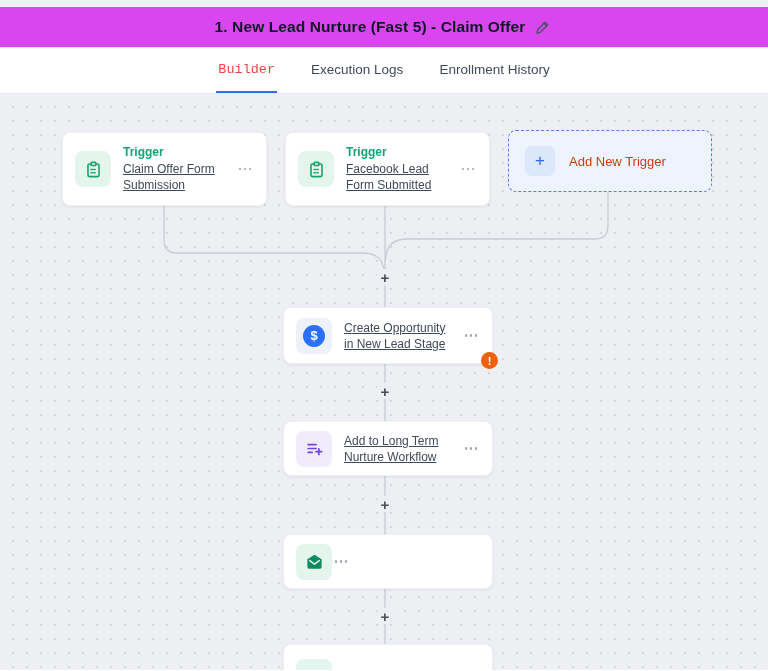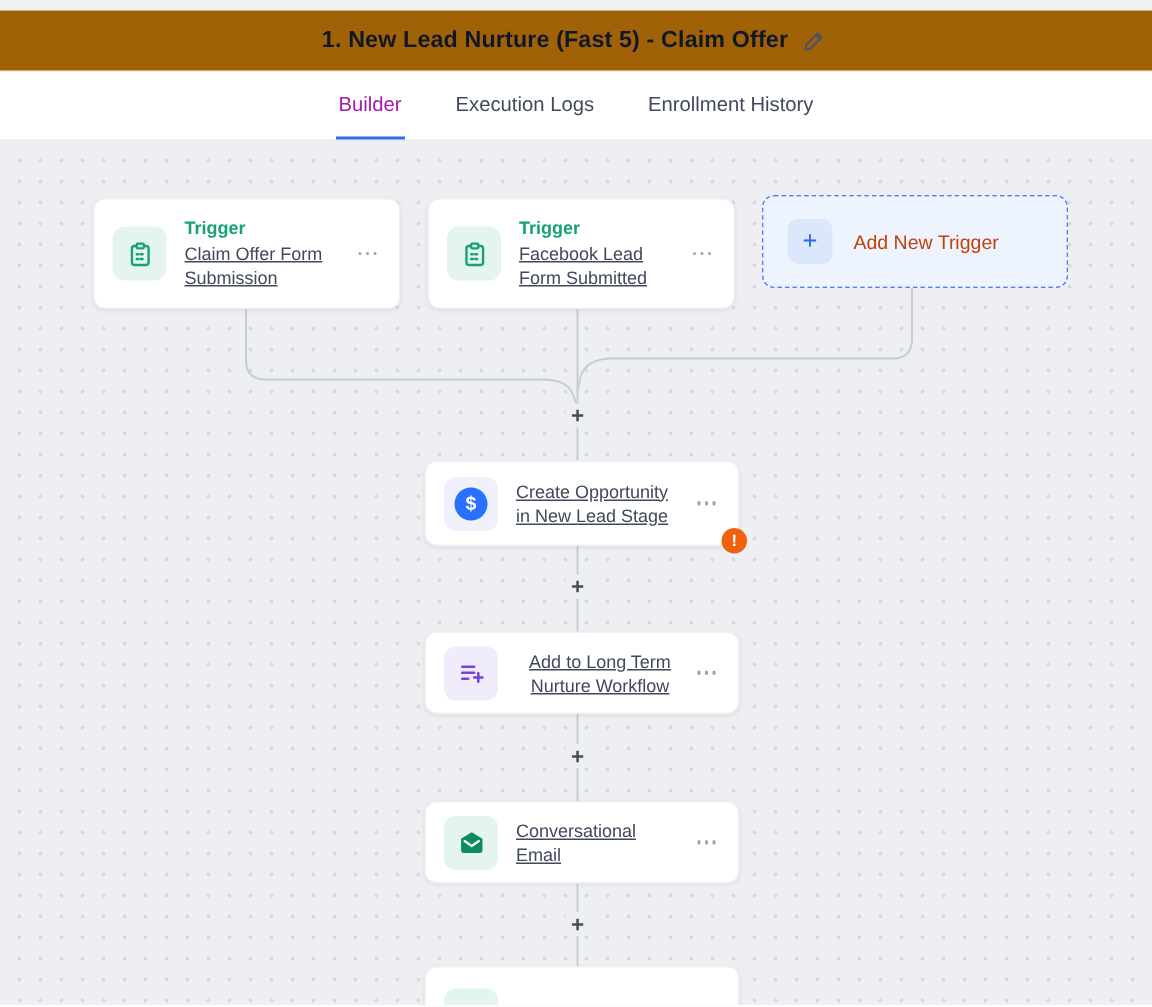--- a/index.html
+++ b/index.html
@@ -3,32 +3,32 @@
 <meta charset="utf-8">
 <style>
   * { box-sizing: border-box; margin: 0; padding: 0; }
   html,body { width:768px; height:671px; overflow:hidden;
     font-family:"Liberation Sans", sans-serif; background:#fff; }
 
   
   .top-strip { height:7px; background:#eef0f3; }
 
   
-  .title-bar { height:41px; background:#a16207; display:flex; align-items:center;
+  .title-bar { height:41px; background:#d946ef; display:flex; align-items:center;
     justify-content:center; gap:10px; border-bottom:1px solid #eceef1; }
   .title-text { font-size:15.5px; font-weight:700; color:#101828; letter-spacing:.1px; }
   .edit-btn { width:18px; height:18px; display:flex; align-items:center; cursor:pointer; }
 
   
   .tab-bar { height:46px; background:#fff; display:flex; align-items:stretch;
     justify-content:center; gap:32px; border-bottom:1px solid #e6e9ed; }
   .tab { display:flex; align-items:center; font-size:13.5px; font-weight:500;
     color:#404a5c; cursor:pointer; padding:0 2px; border-bottom:2px solid transparent;
     margin-bottom:0; }
-  .tab.active { color:#a21caf; border-bottom-color:#2f6fe4; }
+  .tab.active { color:#ef4444; border-bottom-color:#2f6fe4;font-family:Liberation Mono, monospace; }
 
   
   .canvas { position:relative; width:768px; height:576px; background:#edeff2;
     background-image:radial-gradient(circle, #d5d8dd 1.1px, transparent 1.4px);
     background-size:14px 14px; background-position:6px 6px; overflow:hidden; }
   .edges { position:absolute; left:0; top:0; pointer-events:none; }
 
   
   .card { position:absolute; background:#fff; border:1px solid #eef0f2;
     border-radius:8px; box-shadow:0 1px 3px rgba(16,24,40,.07);
@@ -51,21 +51,21 @@
   #add-new-trigger { left:508px; top:36px; width:204px; height:62px;
     position:absolute; display:flex; align-items:center; gap:14px; padding:0 16px;
     background:#eef4fe; border:1px dashed #567df0; border-radius:8px; cursor:pointer; }
   .plus-sq { width:30px; height:30px; border-radius:7px; background:#dbe7fa;
     display:flex; align-items:center; justify-content:center;
     color:#2d68e8; font-size:17px; font-weight:500; }
   .add-label { font-size:13px; font-weight:400; color:#c2410c; }
 
   
   #action-card-1 { left:283px; top:213px; width:210px; height:57px; }
-  #action-card-2 { left:283px; top:327px; width:210px; height:55px;text-align:center; }
+  #action-card-2 { left:283px; top:327px; width:210px; height:55px; }
   #action-card-3 { left:283px; top:440px; width:210px; height:55px; }
   #action-card-4 { left:283px; top:550px; width:210px; height:80px; }
 
   .dollar-circle { width:22px; height:22px; border-radius:50%; background:#2970ff;
     color:#fff; font-size:13px; font-weight:700; display:flex; align-items:center;
     justify-content:center; padding-bottom:1px; }
 
   .warn-badge { position:absolute; right:-6px; bottom:-6px; width:17px; height:17px;
     border-radius:50%; background:#f0610e; color:#fff; font-size:11px; font-weight:700;
     display:flex; align-items:center; justify-content:center; cursor:pointer; }
@@ -191,23 +191,20 @@
       </span>
   </div>
 
   <div class="card" id="action-card-3">
     <span class="icon-sq mint">
       <svg width="19" height="19" viewBox="0 0 24 24">
         <path d="M3 9l9-5.5L21 9v10a2 2 0 0 1-2 2H5a2 2 0 0 1-2-2z" fill="#0d8a60"></path>
         <path d="M6 11l6 4.2L18 11" stroke="#e3f5ec" stroke-width="2" fill="none" stroke-linecap="round" stroke-linejoin="round"></path>
       </svg>
     </span>
-    <span class="card-body">
-      <div class="card-name">Conversational Email</div>
-    </span>
     <span class="dots">
         <i></i>
         <i></i>
         <i></i>
       </span>
   </div>
 
   <div class="card" id="action-card-4" style="align-items:flex-start; padding-top:14px;">
     <span class="icon-sq mint">
       <svg width="19" height="19" viewBox="0 0 24 24">

